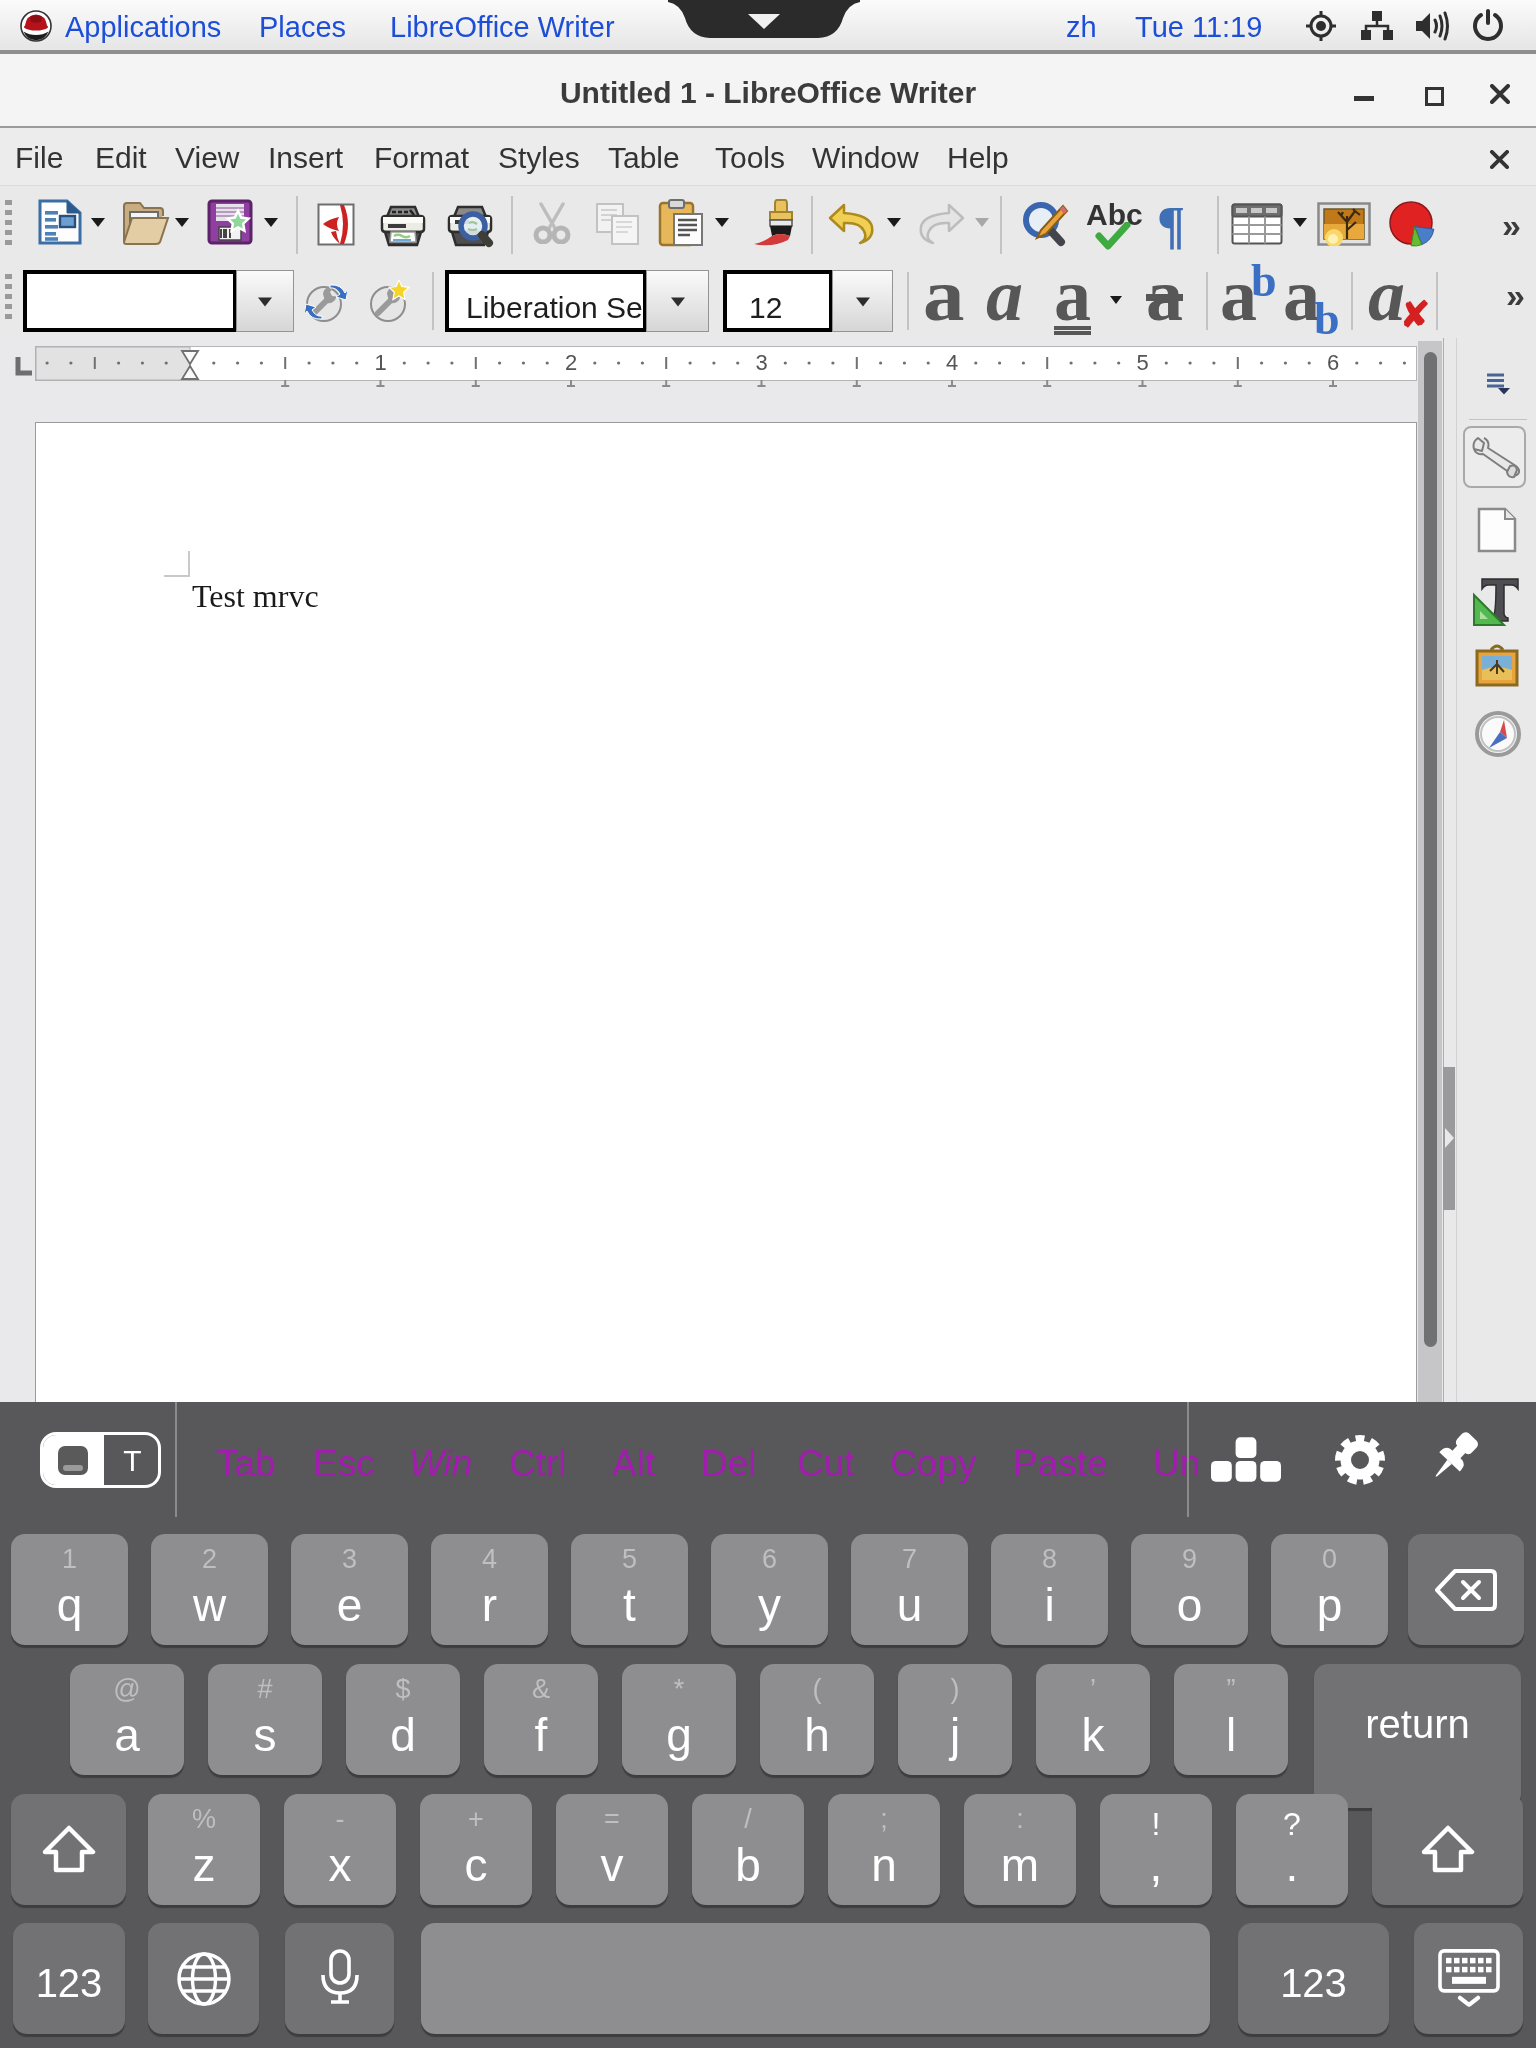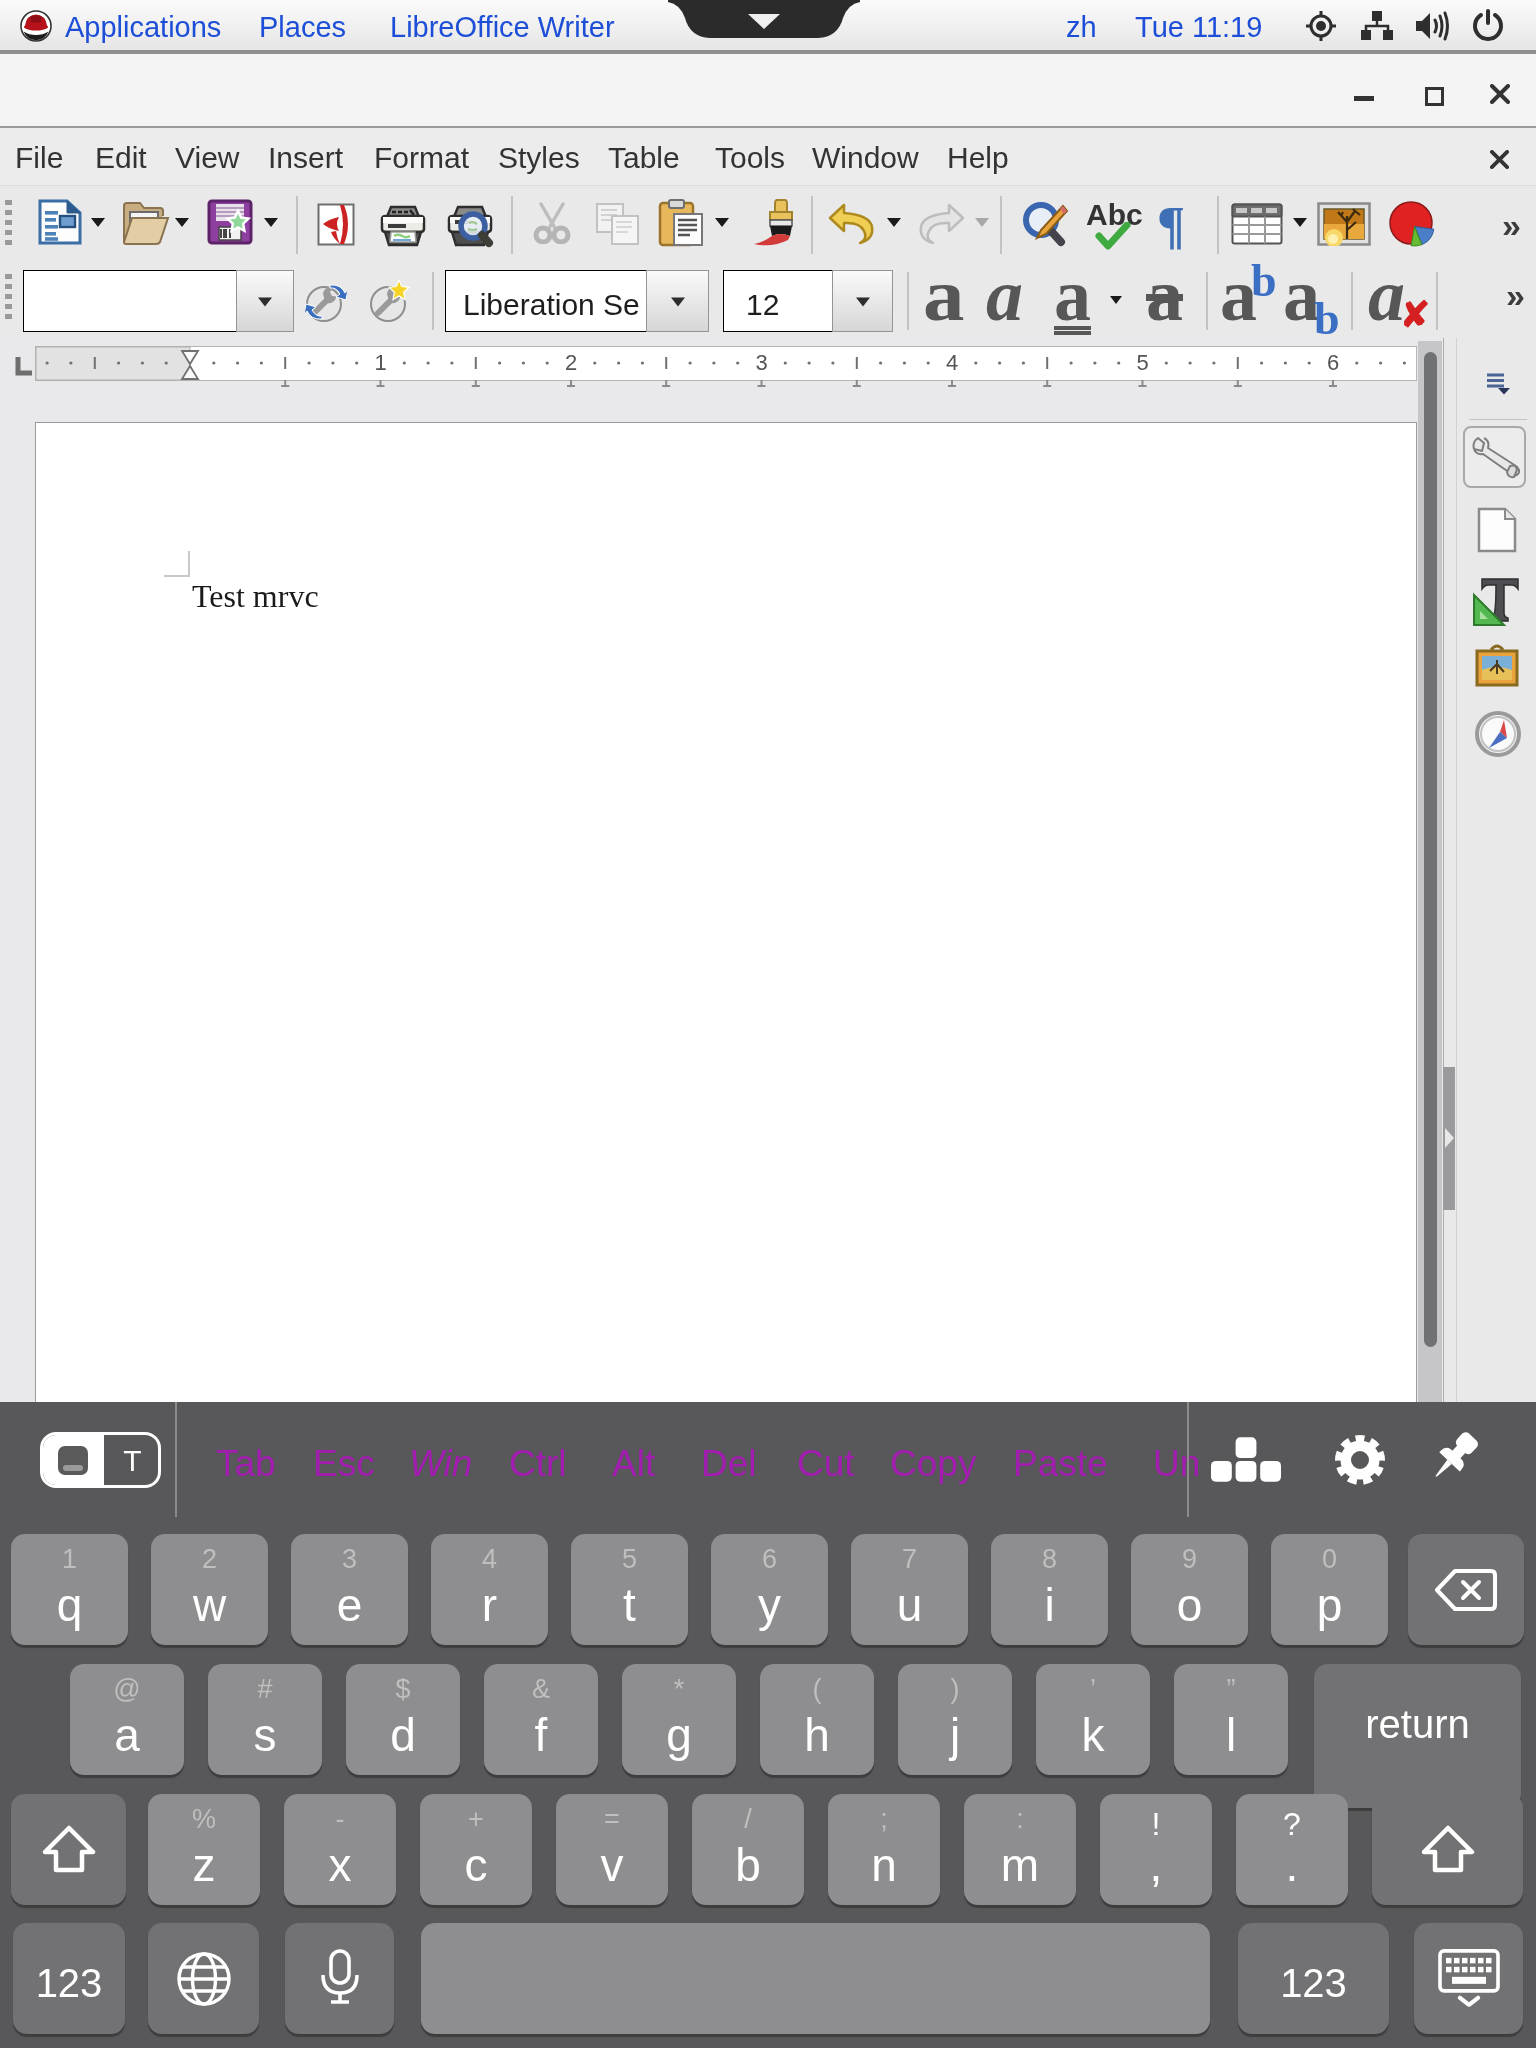--- a/index.html
+++ b/index.html
@@ -14,21 +14,21 @@
   #titlebar{left:0;top:54px;width:1536px;height:72px;background:#f4f4f5;border-bottom:2px solid #9b9b9b;}
   #title{width:1536px;text-align:center;top:76px;font-size:30px;font-weight:bold;color:#3b3b3b;}
   
   #menubar{left:0;top:128px;width:1536px;height:57px;background:#ececec;border-bottom:1px solid #dcdcdc;}
   .menu-item{top:141px;font-size:30px;color:#333;}
   
   #toolbar1{left:0;top:186px;width:1536px;height:76px;background:#e9e9e9;}
   #toolbar2{left:0;top:262px;width:1536px;height:76px;background:#e9e9e9;}
   .vsep{width:2px;background:#c3c3c3;}
   .darr{width:0;height:0;border-left:7px solid transparent;border-right:7px solid transparent;border-top:9px solid #1a1a1a;}
-  .combo-field{background:#fff;border:1px solid #000000;height:62px;top:270px;box-sizing:border-box;}
+  .combo-field{background:#fff;border:4px solid #000000;height:62px;top:270px;box-sizing:border-box;}
   .combo-btn{background:linear-gradient(#fafafa,#d6d6d6);border:1px solid #949494;height:62px;top:270px;box-sizing:border-box;}
   .combo-btn .darr{position:absolute;left:50%;top:50%;transform:translate(-50%,-38%);border-top-color:#2d2d2d;}
   .fmt{font-family:"Liberation Serif",serif;color:#575757;}
   
   #ruler{left:35px;top:346px;width:1382px;height:35px;background:#fff;border:1px solid #b5b5b5;box-sizing:border-box;}
   
   #page{left:35px;top:422px;width:1382px;height:981px;background:#fff;border:1px solid #9a9a9a;border-bottom:none;box-sizing:border-box;}
   
   #sbtrack{left:1418px;top:341px;width:24px;height:1061px;background:#c6c6c9;}
   #sbthumb{left:1424px;top:352px;width:13px;height:995px;background:#6f7173;border-radius:7px;}
@@ -80,20 +80,21 @@
   <svg class="abs" style="left:1414px;top:10px" width="36" height="32" viewBox="0 0 36 32">
     <path d="M2 11 H8 L16 3 V29 L8 21 H2 Z" fill="#2e2e2e"></path>
     <path d="M21 10 Q24 16 21 22 M26 6 Q30 16 26 26 M31 3 Q36 16 31 29" stroke="#2e2e2e" stroke-width="3" fill="none" stroke-linecap="round"></path>
   </svg>
   <svg class="abs" style="left:1472px;top:9px" width="32" height="34" viewBox="0 0 32 34">
     <path d="M16 2 V14" stroke="#2e2e2e" stroke-width="4" stroke-linecap="round"></path>
     <path d="M9 6 A13 13 0 1 0 23 6" stroke="#2e2e2e" stroke-width="4" fill="none" stroke-linecap="round"></path>
   </svg>
 
   <div class="abs" id="titlebar"></div>
+  <div class="abs" id="title">Untitled 1 - LibreOffice Writer</div>
   <div class="abs" style="left:1354px;top:96px;width:20px;height:5px;background:#333;"></div>
   <div class="abs" style="left:1425px;top:87px;width:13px;height:13px;border:3px solid #333;"></div>
   <svg class="abs" style="left:1490px;top:84px" width="20" height="20" viewBox="0 0 20 20">
       <path d="M2 2 L18 18 M18 2 L2 18" stroke="#333" stroke-width="4" stroke-linecap="round"></path>
     </svg>
 
   <div class="abs" id="menubar"></div>
   <div class="abs menu-item" style="left:15px;">File</div>
   <div class="abs menu-item" style="left:95px;">Edit</div>
   <div class="abs menu-item" style="left:175px;">View</div>

